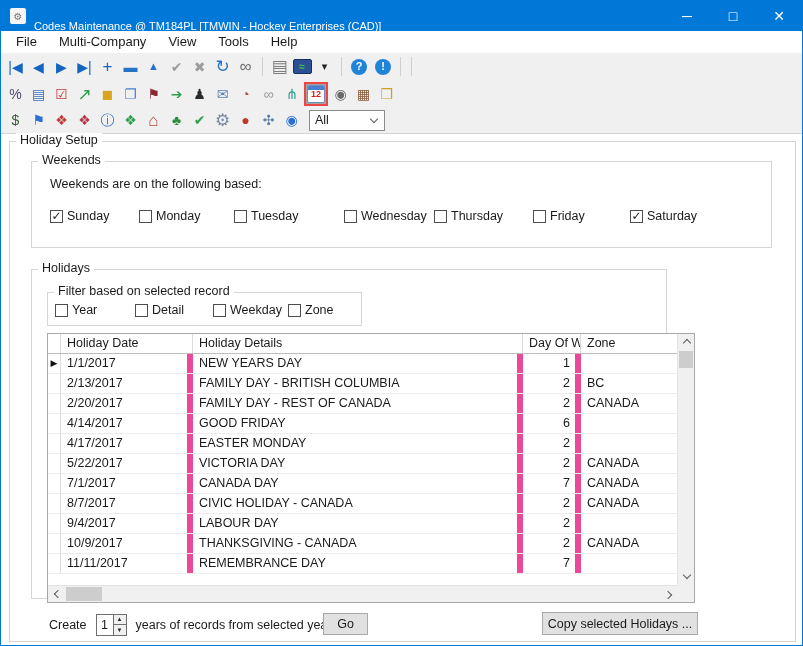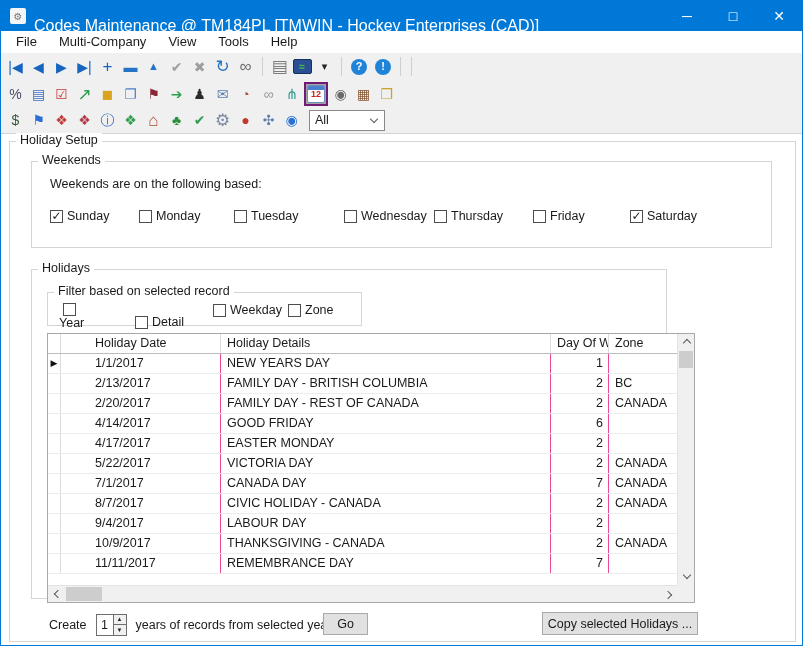--- a/index.html
+++ b/index.html
@@ -6,40 +6,40 @@
   *{box-sizing:border-box;}
   .window{
     width:803px;height:646px;border:1px solid #0078d7;background:#fff;
     font-family:"Liberation Sans","DejaVu Sans",sans-serif;font-size:12.5px;color:#1a1a1a;
     position:relative;overflow:hidden;
   }
   
   .titlebar{height:30px;background:#0078d7;display:flex;align-items:center;color:#fff;}
   .app-icon{width:16px;height:16px;margin:0 8px 0 9px;background:#f5f5f5;border-radius:2px;
     display:flex;align-items:center;justify-content:center;font-size:10px;color:#777;}
-  .title-text{font-size:16px;flex:1;white-space:nowrap;overflow:hidden;margin-top:20px;}
+  .title-text{font-size:11px;flex:1;white-space:nowrap;overflow:hidden;margin-top:20px;}
   .win-btn{width:46px;height:30px;display:flex;align-items:center;justify-content:center;
     font-size:14px;color:#fff;cursor:default;}
   
   .menubar{height:22px;background:#fff;display:flex;align-items:stretch;padding-left:4px;}
   .menu-item{padding:3px 11px 0 11px;font-size:13px;}
   
   .toolbar1{height:27px;background:#f0f0f0;display:flex;align-items:center;padding:0 3px;}
   .toolbar2{height:54px;background:#f0f0f0;border-bottom:1px solid #d4d4d4;padding:1px 3px 0 3px;}
   .tb-line{display:flex;align-items:center;height:26px;}
   .tb-row{display:flex;align-items:center;}
   .ticon{display:inline-flex;align-items:center;justify-content:center;width:20px;height:20px;
     font-size:14px;margin:0 1.5px;line-height:1;}
   .ticon.big{font-size:17px;}
   .ticon.small{font-size:11px;}
   .tsep{width:1px;height:19px;background:#cfcfcf;margin:0 5px;display:inline-block;}
   .ticon.circle{width:16px;height:16px;border-radius:50%;color:#fff;font-weight:bold;font-size:11px;margin:0 4px;}
   .ticon.mon{width:19px;height:15px;background:#2b4f93;border:1px solid #173060;border-radius:2px;
     color:#44d244;font-size:10px;font-weight:bold;}
-  .hl{display:inline-flex;border:2px solid #701a75;margin:0 1px;padding:1px;background:#a3a3a3;}
+  .hl{display:inline-flex;border:2px solid #ef4444;margin:0 1px;padding:1px;background:#a3a3a3;}
   .ticon.cal{width:18px;height:18px;background:#fff;border:1px solid #6a8fbf;border-radius:2px;
     position:relative;margin:0;}
   .cal-top{position:absolute;top:0;left:0;right:0;height:4px;background:#4a7fd0;border-radius:1px 1px 0 0;}
   .cal-num{position:absolute;top:4px;left:0;right:0;text-align:center;font-size:9px;font-weight:bold;color:#cc2222;}
   .combo{margin-left:6px;width:76px;height:21px;border:1px solid #8a8a8a;background:#fff;
     display:flex;align-items:center;justify-content:space-between;padding:0 7px 0 5px;}
   .combo-val{font-size:12.5px;color:#222;}
   .chev{display:inline-block;width:6px;height:6px;border-left:1.5px solid #5a5a5a;border-bottom:1.5px solid #5a5a5a;}
   .chev.up{transform:rotate(135deg);}
   .chev.down{transform:rotate(-45deg);margin-top:-3px;}
@@ -55,24 +55,24 @@
     align-items:center;justify-content:center;font-size:12px;color:#1a1a1a;line-height:1;}
   .cb::after{content:"";}
   .cb.checked::after{content:"✓";margin-top:-1px;}
   .cbl{margin-left:4px;}
   
   .htable{position:absolute;border:1px solid #a8a8a8;background:#fff;}
   .tbody-wrap{position:absolute;left:0;top:0;right:17px;bottom:17px;overflow:hidden;}
   .thead,.trow{display:flex;height:20px;}
   .thead{border-bottom:1px solid #bdbdbd;}
   .hcell{font-size:12.5px;line-height:19px;padding-left:6px;border-right:1px solid #dcdcdc;overflow:hidden;white-space:nowrap;}
-  .tcell{font-size:12.5px;line-height:19px;padding-left:6px;border-right:1px solid #ec4899;overflow:hidden;white-space:nowrap;}
+  .tcell{font-size:12.5px;line-height:19px;padding-left:6px;border-right:6px solid #ec4899;overflow:hidden;white-space:nowrap;}
   .trow{border-bottom:1px solid #ececec;}
   .c-sel{width:13px;padding-left:0;display:flex;align-items:center;justify-content:center;border-right:1px solid #dcdcdc;}
-  .c-date{width:132px;margin-left:28px;}
+  .c-date{width:132px;}
   .c-details{width:330px;}
   .c-dow{width:58px;text-align:right;padding-right:5px;padding-left:0;}
   .c-zone{flex:1;border-right:none;}
   .cur{font-size:9px;color:#111;}
   
   .vscroll{position:absolute;right:0;top:0;bottom:17px;width:17px;background:#f0f0f0;border-left:1px solid #e3e3e3;}
   .hscroll{position:absolute;left:0;right:17px;bottom:0;height:17px;background:#f0f0f0;border-top:1px solid #e3e3e3;display:flex;align-items:center;}
   .sb-corner{position:absolute;right:0;bottom:0;width:17px;height:17px;background:#f0f0f0;}
   .sb-btn{width:17px;height:17px;display:flex;align-items:center;justify-content:center;}
   .vthumb{position:absolute;left:1px;right:1px;top:17px;height:17px;background:#cdcdcd;}
@@ -223,25 +223,25 @@
         <span class="cb checked"></span>
         <span class="cbl">Saturday</span>
       </label>
     </div>
 
     <div class="groupbox" style="left:30px;top:135px;width:636px;height:330px;">
       <span class="gb-label">Holidays</span>
 
       <div class="groupbox" style="left:15px;top:22px;width:315px;height:34px;">
         <span class="gb-label">Filter based on selected record</span>
-        <label class="cbitem" style="left:7px;top:10px;flex-direction:column;">
+        <label class="cbitem" style="left:7px;top:10px;">
           <span class="cb"></span>
           <span class="cbl">Year</span>
         </label>
-        <label class="cbitem" style="left:87px;top:10px;margin-top:12px;">
+        <label class="cbitem" style="left:87px;top:10px;">
           <span class="cb"></span>
           <span class="cbl">Detail</span>
         </label>
         <label class="cbitem" style="left:165px;top:10px;">
           <span class="cb"></span>
           <span class="cbl">Weekday</span>
         </label>
         <label class="cbitem" style="left:240px;top:10px;">
           <span class="cb"></span>
           <span class="cbl">Zone</span>

